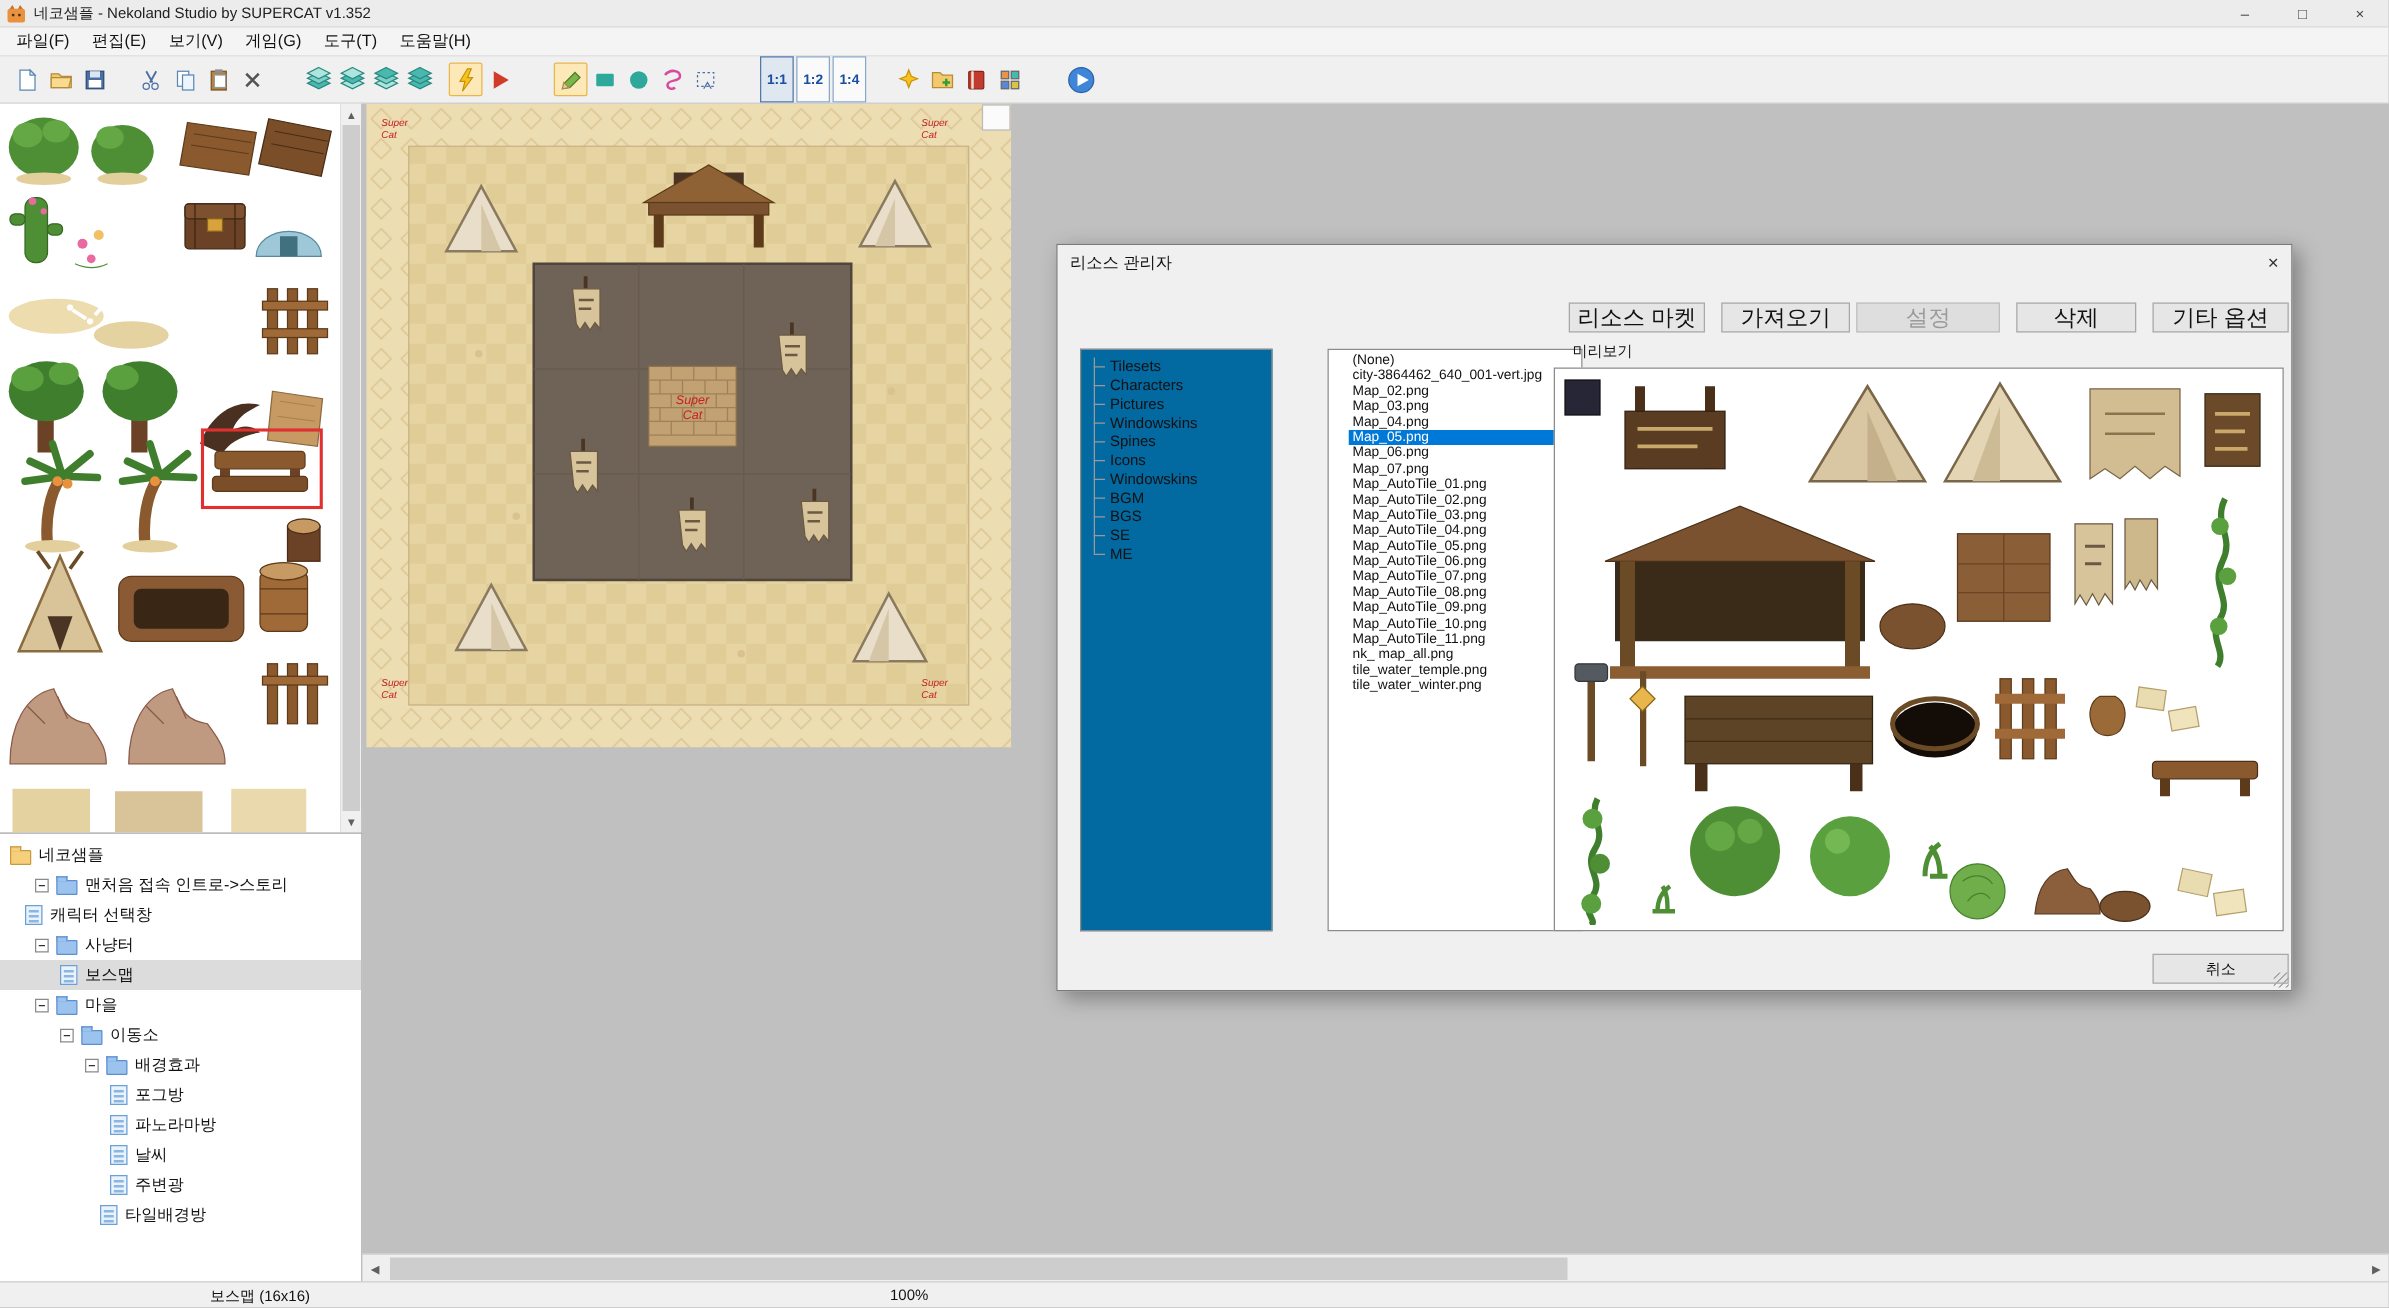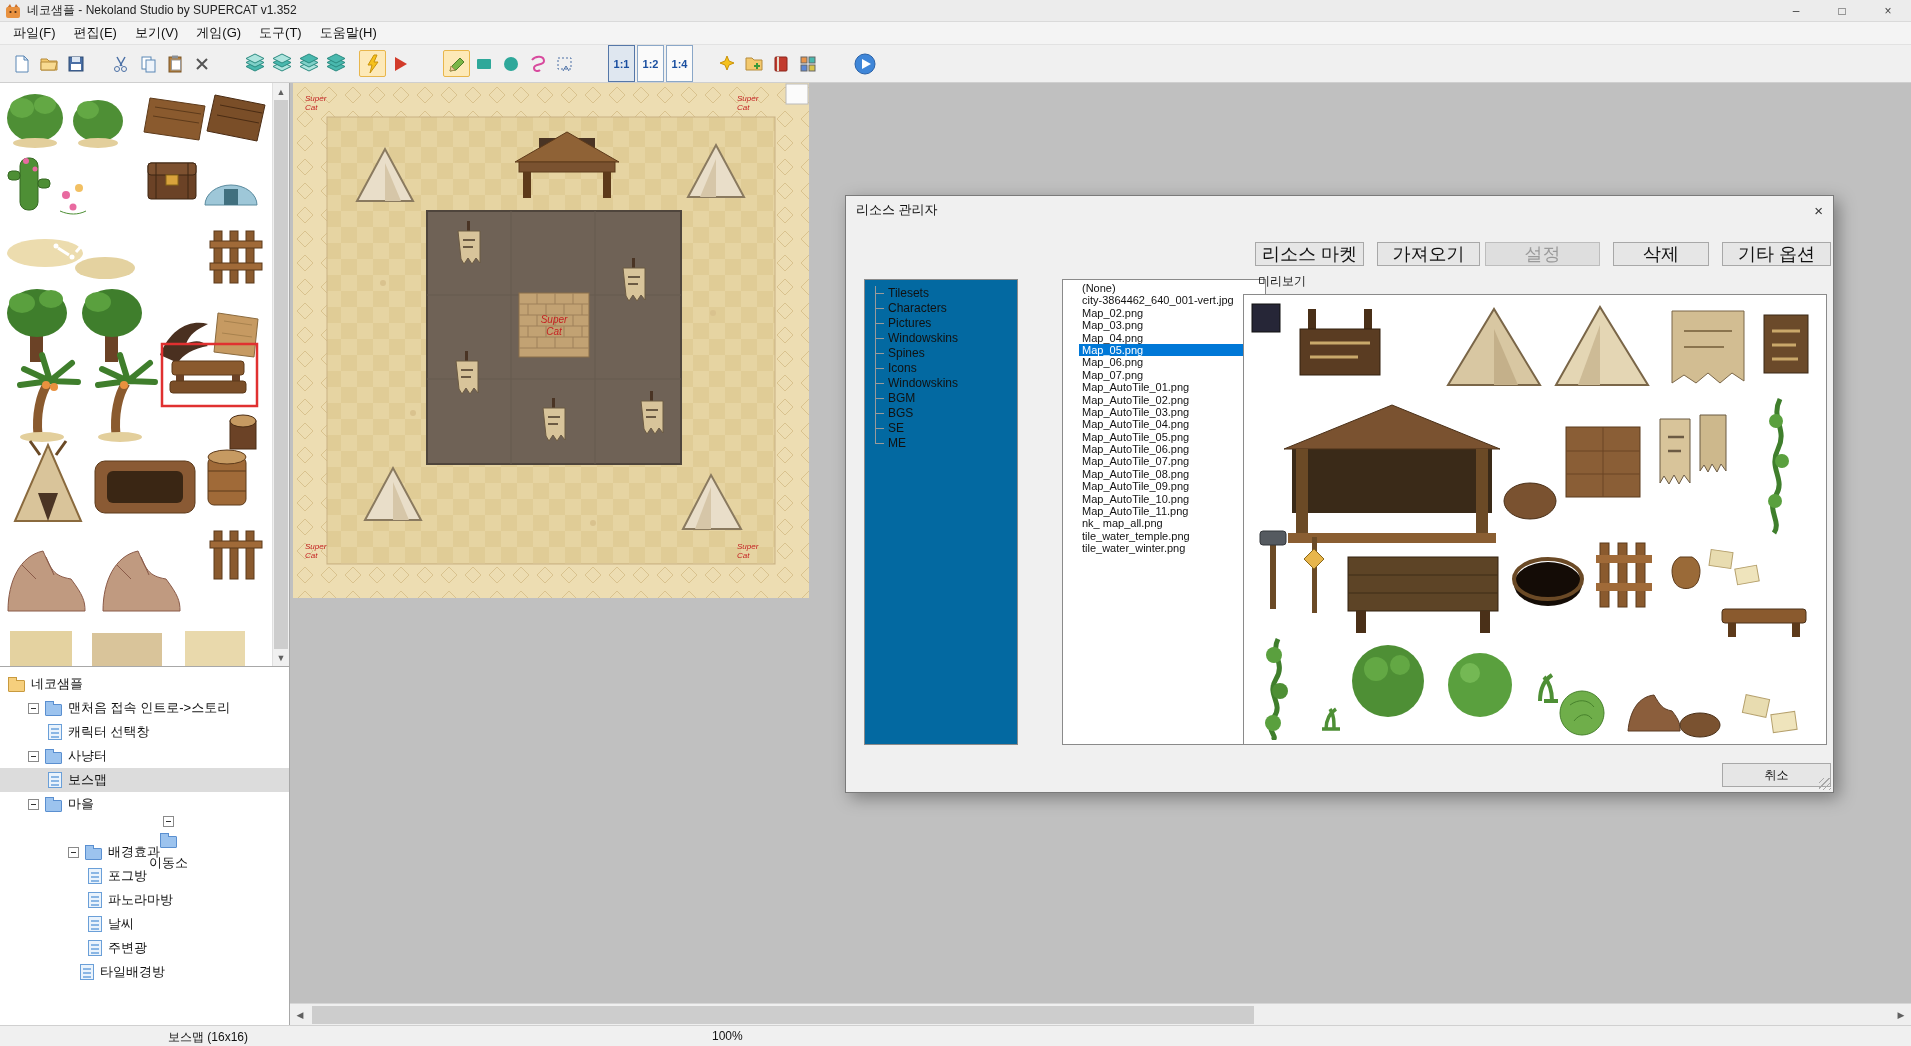--- a/index.html
+++ b/index.html
@@ -392,39 +392,39 @@
 <div class="treepanel">
     <div class="trow" style="padding-left: 8px;">
       <span class="ticon folder root"></span>
       <span>네코샘플</span>
     </div>
     <div class="trow" style="padding-left: 28px;">
       <span class="expander"></span>
       <span class="ticon folder"></span>
       <span>맨처음 접속 인트로-&gt;스토리</span>
     </div>
-    <div class="trow" style="padding-left: 48px;">
+    <div class="trow" style="padding-left: 20px;">
       <span class="ticon page"></span>
       <span>캐릭터 선택창</span>
     </div>
     <div class="trow" style="padding-left: 28px;">
       <span class="expander"></span>
       <span class="ticon folder"></span>
       <span>사냥터</span>
     </div>
     <div class="trow sel" style="padding-left: 48px;">
       <span class="ticon page"></span>
       <span>보스맵</span>
     </div>
     <div class="trow" style="padding-left: 28px;">
       <span class="expander"></span>
       <span class="ticon folder"></span>
       <span>마을</span>
     </div>
-    <div class="trow" style="padding-left: 48px; flex-direction: column;">
+    <div class="trow" style="padding-left: 48px;">
       <span class="expander"></span>
       <span class="ticon folder"></span>
       <span>이동소</span>
     </div>
     <div class="trow" style="padding-left: 68px;">
       <span class="expander"></span>
       <span class="ticon folder"></span>
       <span>배경효과</span>
     </div>
     <div class="trow" style="padding-left: 88px;">

